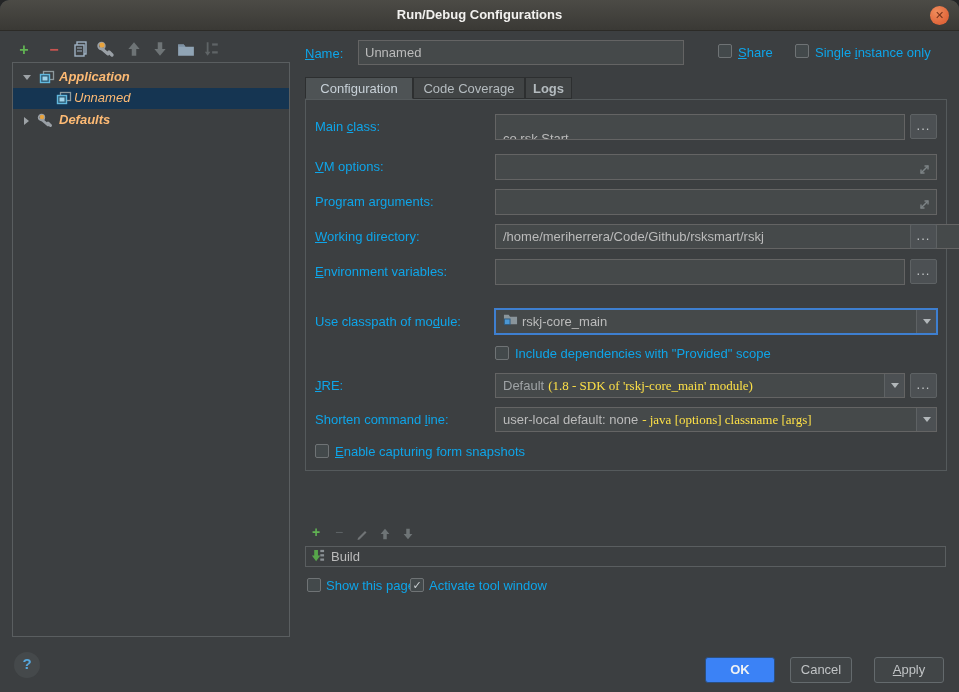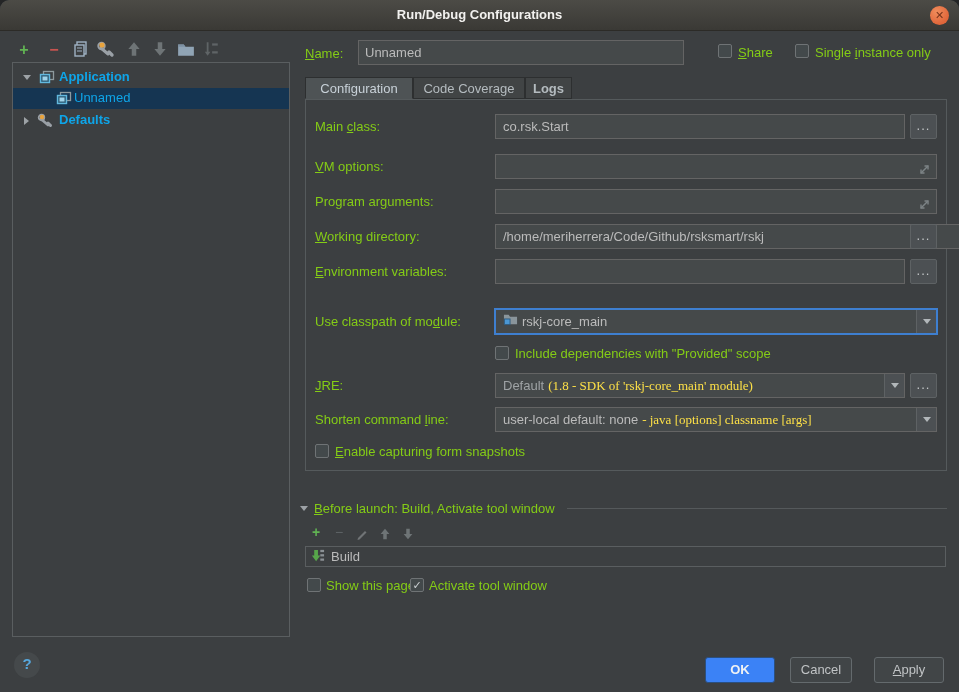--- a/index.html
+++ b/index.html
@@ -10,35 +10,35 @@
   .title{width:100%;text-align:center;line-height:30px;color:#f2f1ef;font-weight:bold;font-size:13px;}
   .close-btn{right:10px;top:6px;width:19px;height:19px;border-radius:50%;background:radial-gradient(circle at 35% 30%,#f08d5c,#e0663a 70%);border:1px solid #9e442;color:#77331a;font-size:11px;font-weight:bold;text-align:center;line-height:18px;cursor:pointer;}
   
   .tb-icon{top:40px;width:20px;height:20px;text-align:center;line-height:19px;font-size:16px;}
   .glyph-add{color:#61b353;font-weight:bold;}
   .glyph-remove{color:#c75450;font-weight:bold;}
   
   .tree-panel{left:12px;top:62px;width:278px;height:575px;border:1px solid #5a5e60;background:#3c3f41;}
   .tree-row{position:absolute;left:0;width:100%;height:21px;}
   .tree-row.selected{background:#153552;}
-  .tree-label{position:absolute;top:2px;color:#0ea5e9;}
+  .tree-label{position:absolute;top:2px;color:#fdba74;font-style:italic;}
   .bold{font-weight:bold;}
   .tri-down{width:0;height:0;border-left:4px solid transparent;border-right:4px solid transparent;border-top:5px solid #9da2a6;}
   .tri-right{width:0;height:0;border-top:4px solid transparent;border-bottom:4px solid transparent;border-left:5px solid #9da2a6;}
   
-  .label{color:#84cc16;}
+  .label{color:#0ea5e9;}
   .m{text-decoration:underline;}
   .text-input{background:#45494a;border:1px solid #646464;color:#bbbbbb;font-size:13px;font-family:inherit;padding:0 6px;outline:none;}
   .cb{width:14px;height:14px;background:#43494b;border:1px solid #6f7375;border-radius:2px;text-align:center;line-height:13px;font-size:11px;color:#cdd2d5;}
   
   .tab{top:77px;height:22px;border:1px solid #2d2f30;background:#414445;color:#b4bbbf;text-align:center;line-height:21px;cursor:pointer;}
   .tab.active{background:#4e5355;color:#c8d1d8;border-bottom:1px solid #4e5355;}
   
   .form-panel{left:305px;top:99px;width:642px;height:372px;border:1px solid #555a5c;background:#3c3f41;}
-  .field{background:#45494a;border:1px solid #646464;height:25px;color:#bbbbbb;line-height:23px;padding:0 7px;overflow:hidden;white-space:nowrap;}
+  .field{background:#45494a;border:1px solid #646464;height:25px;color:#bbbbbb;line-height:23px;padding:12px 7px;overflow:hidden;white-space:nowrap;}
   .combo{display:flex;padding:0;}
   .combo-text{flex:1;padding:0 7px;overflow:hidden;white-space:nowrap;display:flex;align-items:center;gap:4px;}
   .combo-arrow{width:19px;border-left:1px solid #5e6264;background:#4c5053;display:flex;align-items:center;justify-content:center;}
   .combo-tri{width:0;height:0;border-left:4px solid transparent;border-right:4px solid transparent;border-top:5px solid #b2b7ba;}
   .focused{border:2px solid #3e7fd0;height:27px;line-height:23px;}
   .browse{width:27px;height:25px;background:#4c5053;border:1px solid #5e6264;border-radius:2px;color:#c3c6c8;text-align:center;line-height:22px;letter-spacing:1px;cursor:pointer;}
   .hint{color:#fde047;font-family:Liberation Serif, serif;}
   .dim-value{color:#9fa3a5;}
   .expand-ic{position:absolute;right:5px;top:5px;}
   
@@ -230,25 +230,20 @@
         <span class="hint"> - java [options] classname [args]</span>
       </div>
     <div class="combo-arrow">
         <div class="combo-tri"></div>
       </div>
   </div>
 
   <div class="abs cb" style="left:315px;top:444px;"></div>
   <div class="abs label" style="left:335px;top:444px;"><span class="m">E</span><span>nable capturing form snapshots</span></div>
 
-  <div class="abs bl-header" style="left:300px;top:501px;width:647px;">
-    <div class="tri-down"></div>
-    <span class="label"><span class="m">B</span><span>efore launch: Build, Activate tool window</span></span>
-    <div class="bl-line"></div>
-  </div>
 
   <div class="abs small-ic glyph-add" style="left:308px;top:525px;">+</div>
   <div class="abs small-ic dis" style="left:331px;top:525px;">−</div>
   <div class="abs small-ic" style="left:354px;top:527px;">
     <svg width="14" height="14" viewBox="0 0 14 14">
         <path d="M3 11 L10 4 L11.5 5.5 L4.5 12.5 L2.5 13 Z" fill="#707476"></path>
       </svg>
   </div>
   <div class="abs small-ic" style="left:377px;top:527px;">
     <svg width="14" height="14" viewBox="0 0 16 16">

